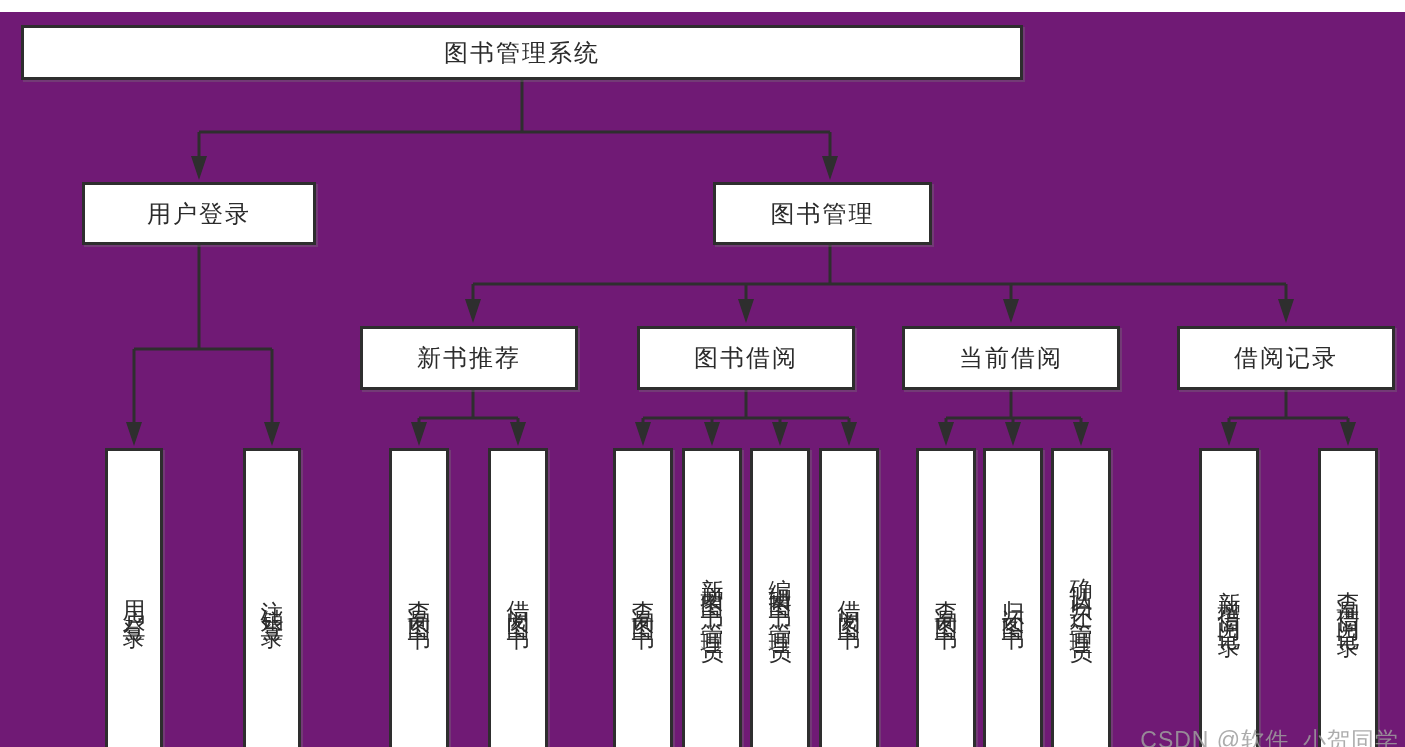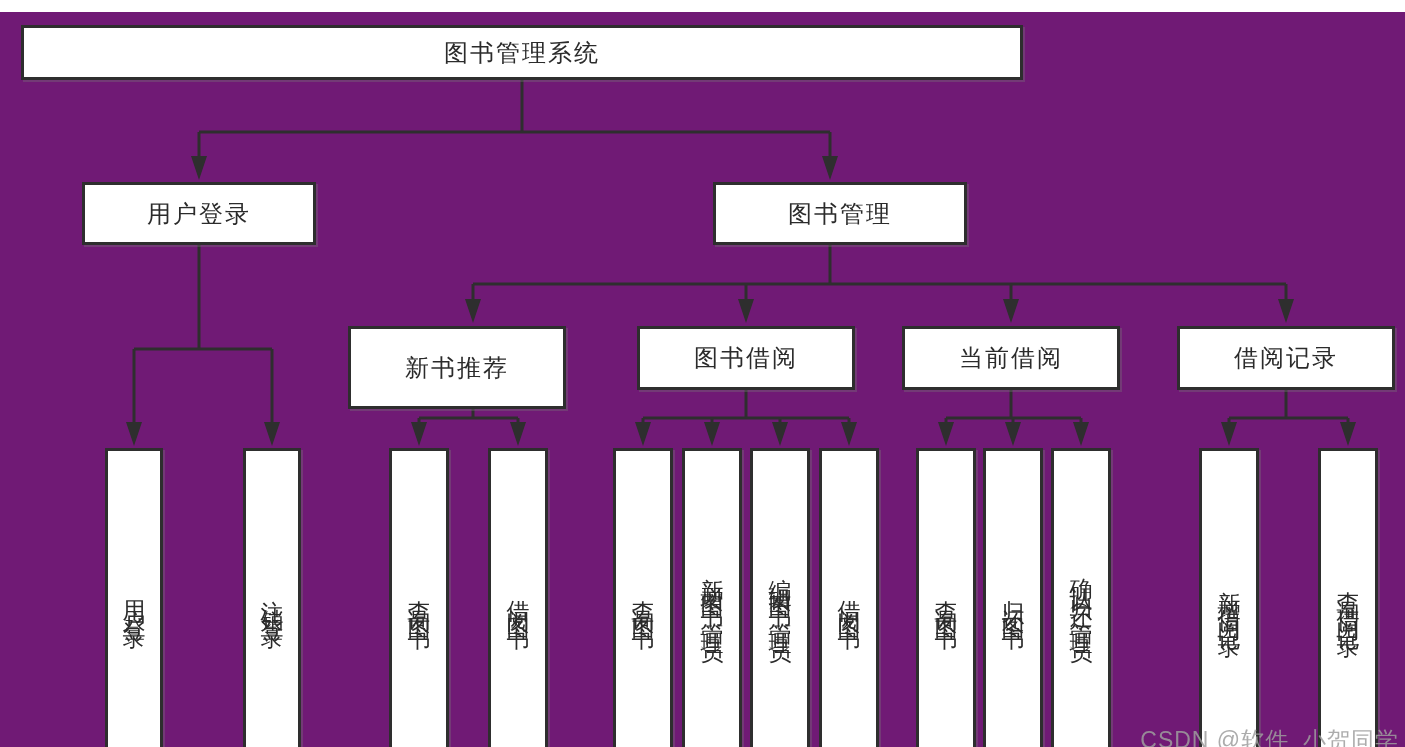--- a/index.html
+++ b/index.html
@@ -68,25 +68,25 @@
     </g>
   </svg>
 
   <div class="box hbox" style="left:21px;top:13px;width:1002px;height:55px">
     <span class="lbl">图书管理系统</span>
   </div>
 
   <div class="box hbox" style="left:82px;top:170px;width:234px;height:63px">
     <span class="lbl">用户登录</span>
   </div>
-  <div class="box hbox" style="left:713px;top:170px;width:254px;height:63px">
+  <div class="box hbox" style="left:713px;top:170px;width:219px;height:63px">
     <span class="lbl">图书管理</span>
   </div>
 
-  <div class="box hbox" style="left:348px;top:314px;width:218px;height:83px">
+  <div class="box hbox" style="left:360px;top:314px;width:218px;height:64px">
     <span class="lbl">新书推荐</span>
   </div>
   <div class="box hbox" style="left:902px;top:314px;width:218px;height:64px">
     <span class="lbl">当前借阅</span>
   </div>
   <div class="box hbox" style="left:637px;top:314px;width:218px;height:64px">
     <span class="lbl">图书借阅</span>
   </div>
   <div class="box hbox" style="left:1177px;top:314px;width:218px;height:64px">
     <span class="lbl">借阅记录</span>

